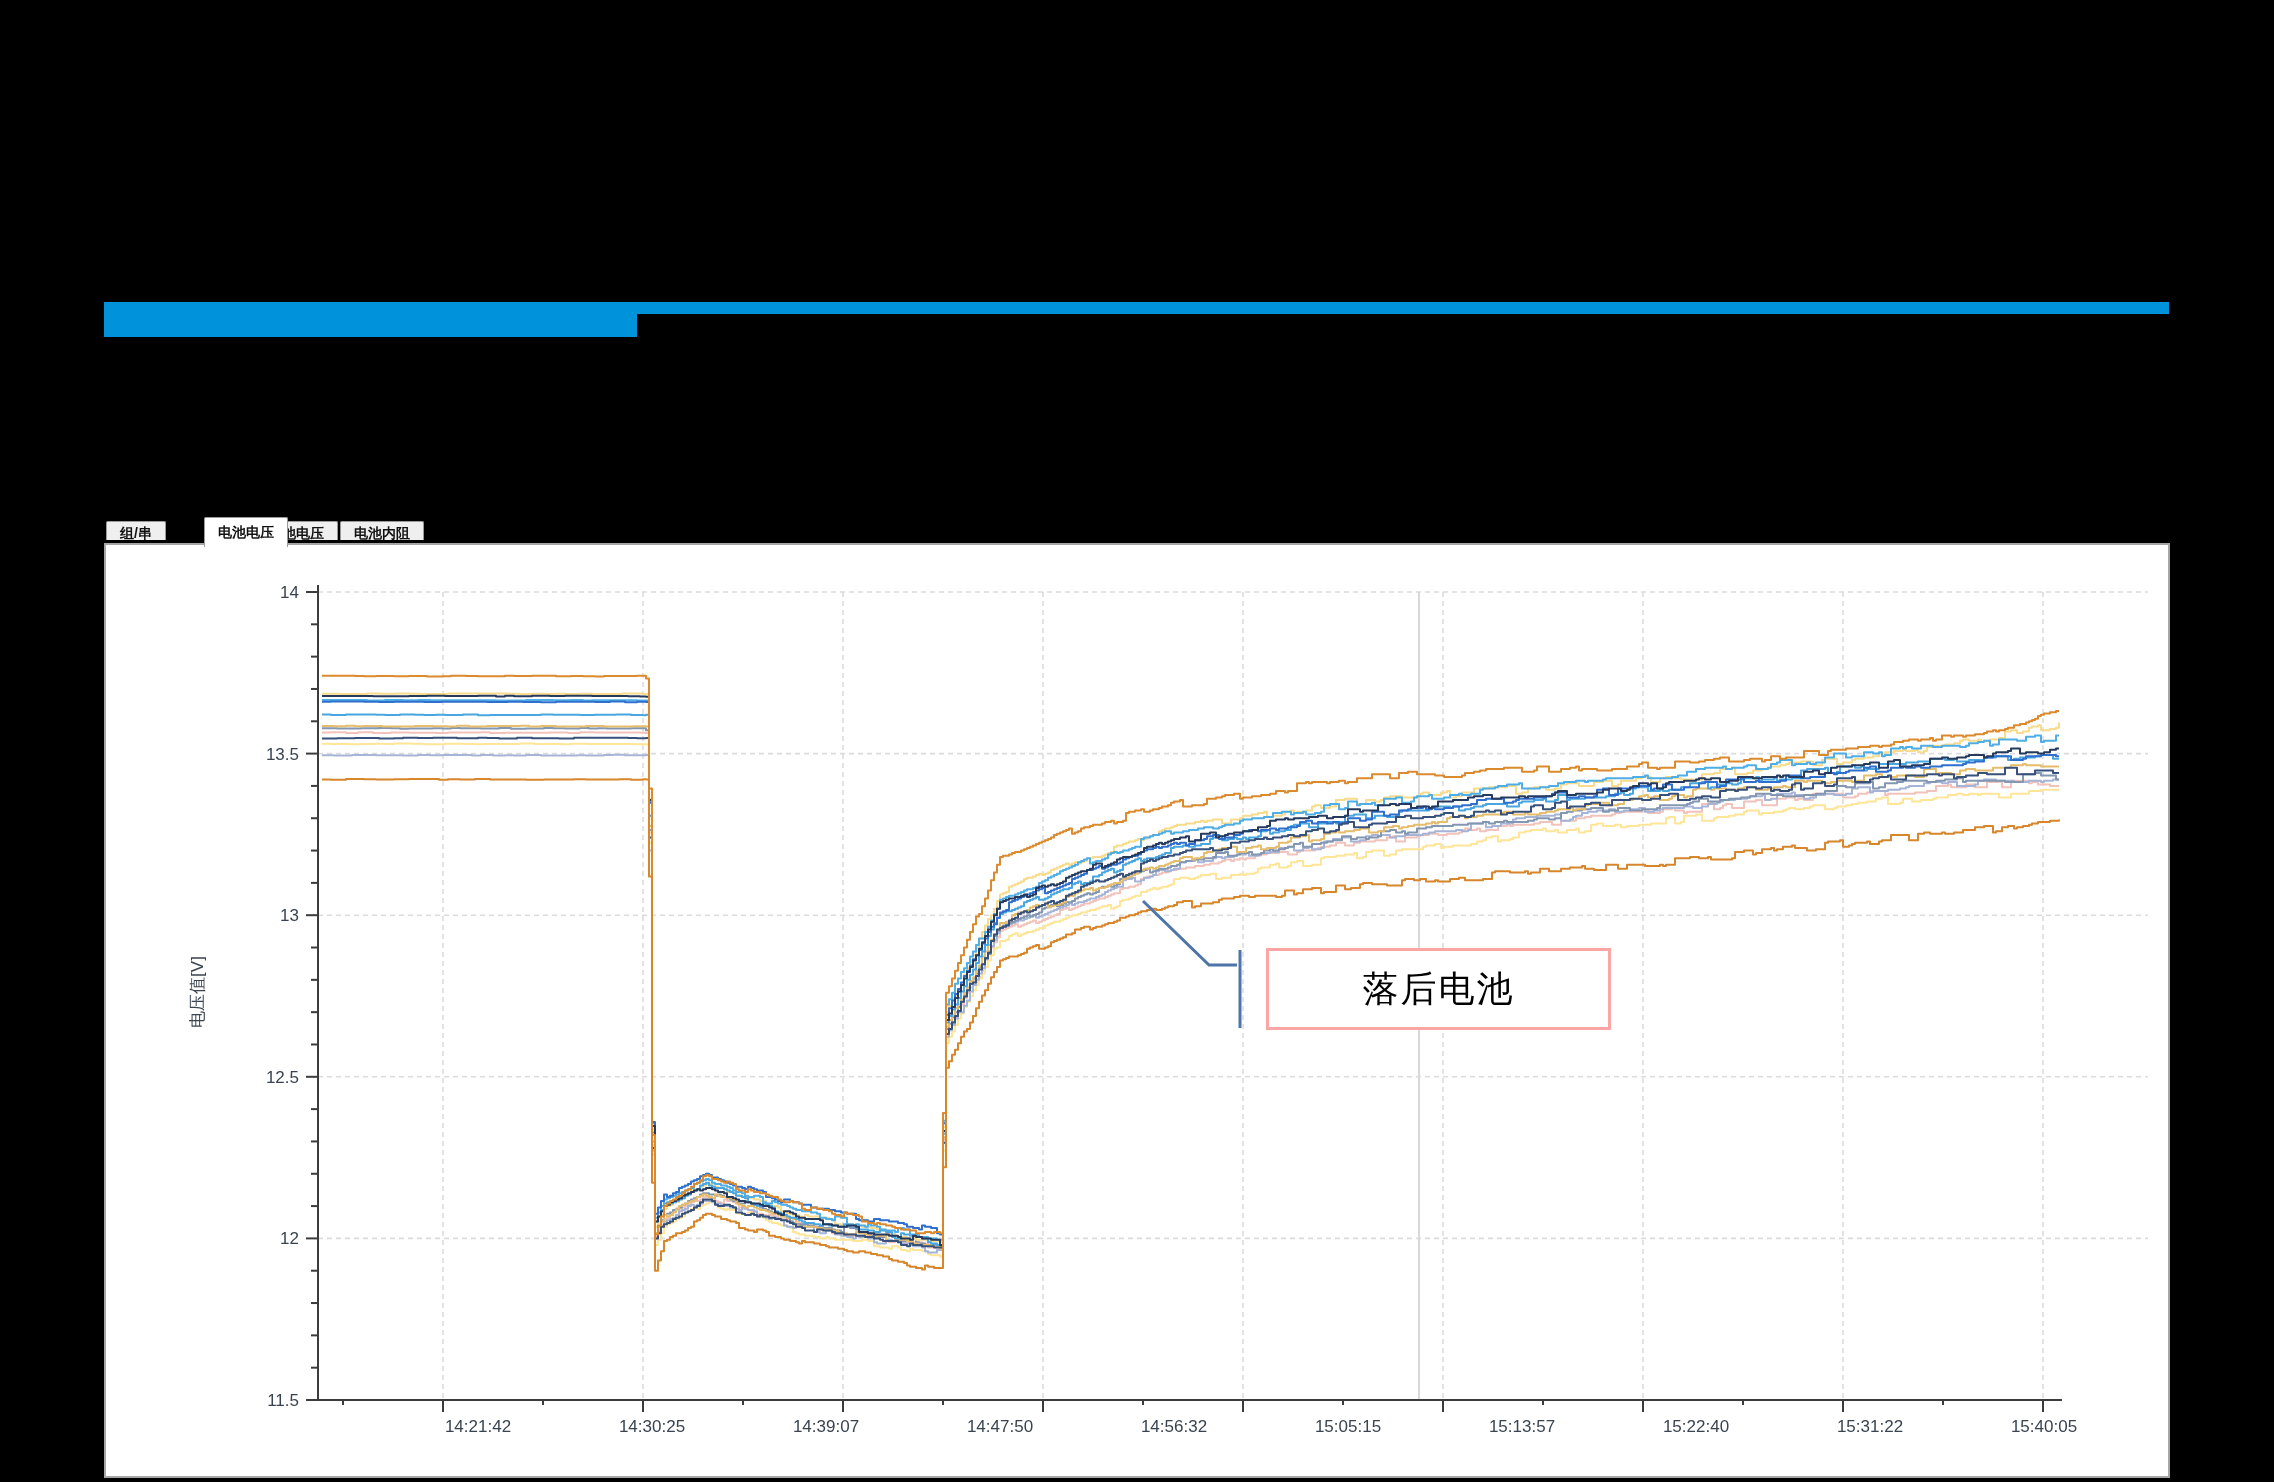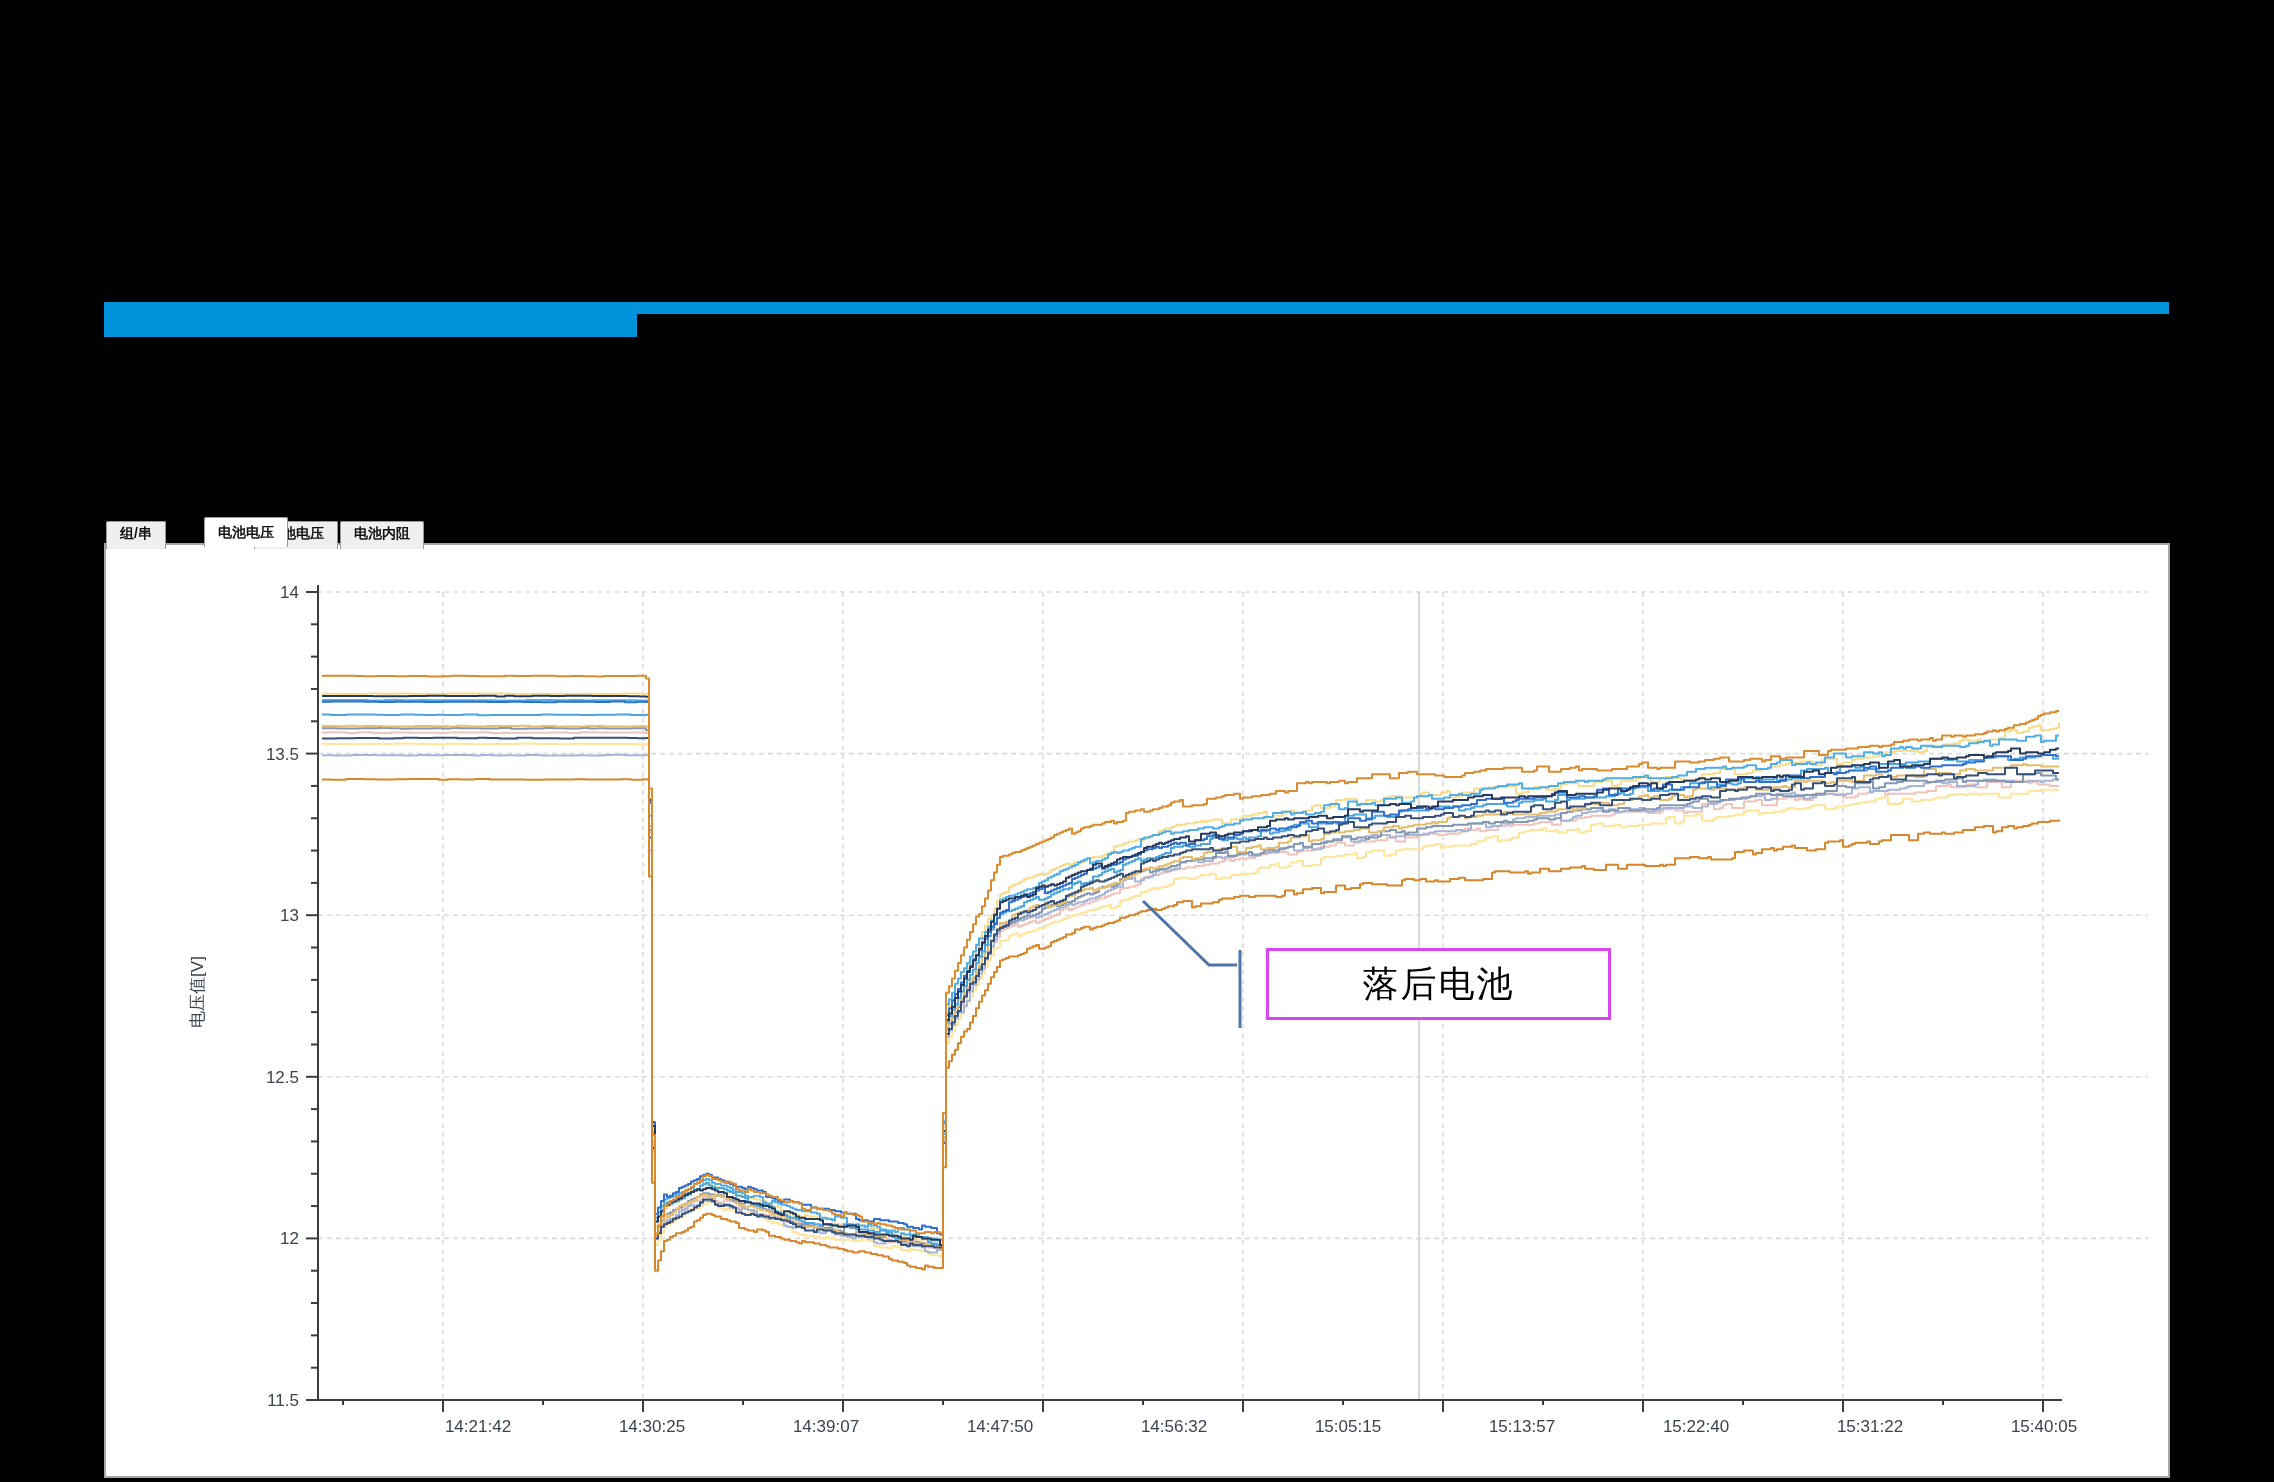--- a/index.html
+++ b/index.html
@@ -6,34 +6,34 @@
   body{width:2274px;height:1482px;position:relative;overflow:hidden;
        font-family:"Liberation Sans","DejaVu Sans",sans-serif;}
 
   
   .accent-thin{position:absolute;left:104px;top:302px;width:2065px;height:12px;}
   .accent-thick{position:absolute;left:104px;top:302px;width:533px;height:35px;}
 
   
   .tab-control{position:absolute;left:104px;top:517px;width:2066px;height:961px;}
   .tab-strip{position:absolute;left:0;top:0;right:0;height:28px;z-index:3;}
-  .tab{position:absolute;top:4px;height:28px;line-height:23px;
+  .tab{position:absolute;top:4px;height:19px;line-height:23px;
        background:#efefef;border:1px solid #9a9a9a;border-bottom:none;
        padding:0 13px;font-size:14px;font-weight:700;color:#111;
        text-align:center;box-sizing:border-box;border-radius:2px 2px 0 0;}
   .tab.active{top:0;height:30px;line-height:28px;background:#ffffff;z-index:5;margin-left:36px;}
   .tab-page{position:absolute;left:0;top:26px;right:0;bottom:0;background:#ffffff;
             border:2px solid #a6a6a6;box-sizing:border-box;z-index:1;}
 
   
   #chart{position:absolute;left:0;top:0;z-index:6;pointer-events:none;}
 
   
-  .annotation-box{position:absolute;left:1266px;top:948px;width:345px;height:72px;
-       background:#ffffff;border:3px solid #d946ef;box-sizing:border-box;
+  .annotation-box{position:absolute;left:1266px;top:948px;width:345px;height:82px;
+       background:#ffffff;border:3px solid #fca5a5;box-sizing:border-box;
        display:flex;align-items:center;justify-content:center;z-index:8;}
   .annotation-box span{font-size:36px;color:#000;letter-spacing:2px;}
 </style>
 </head>
 <body>
 
 <div class="accent-thin" style="background: rgb(0, 147, 220);"></div>
 <div class="accent-thick" style="background: rgb(0, 147, 220);"></div>
 
 <div class="tab-control">

